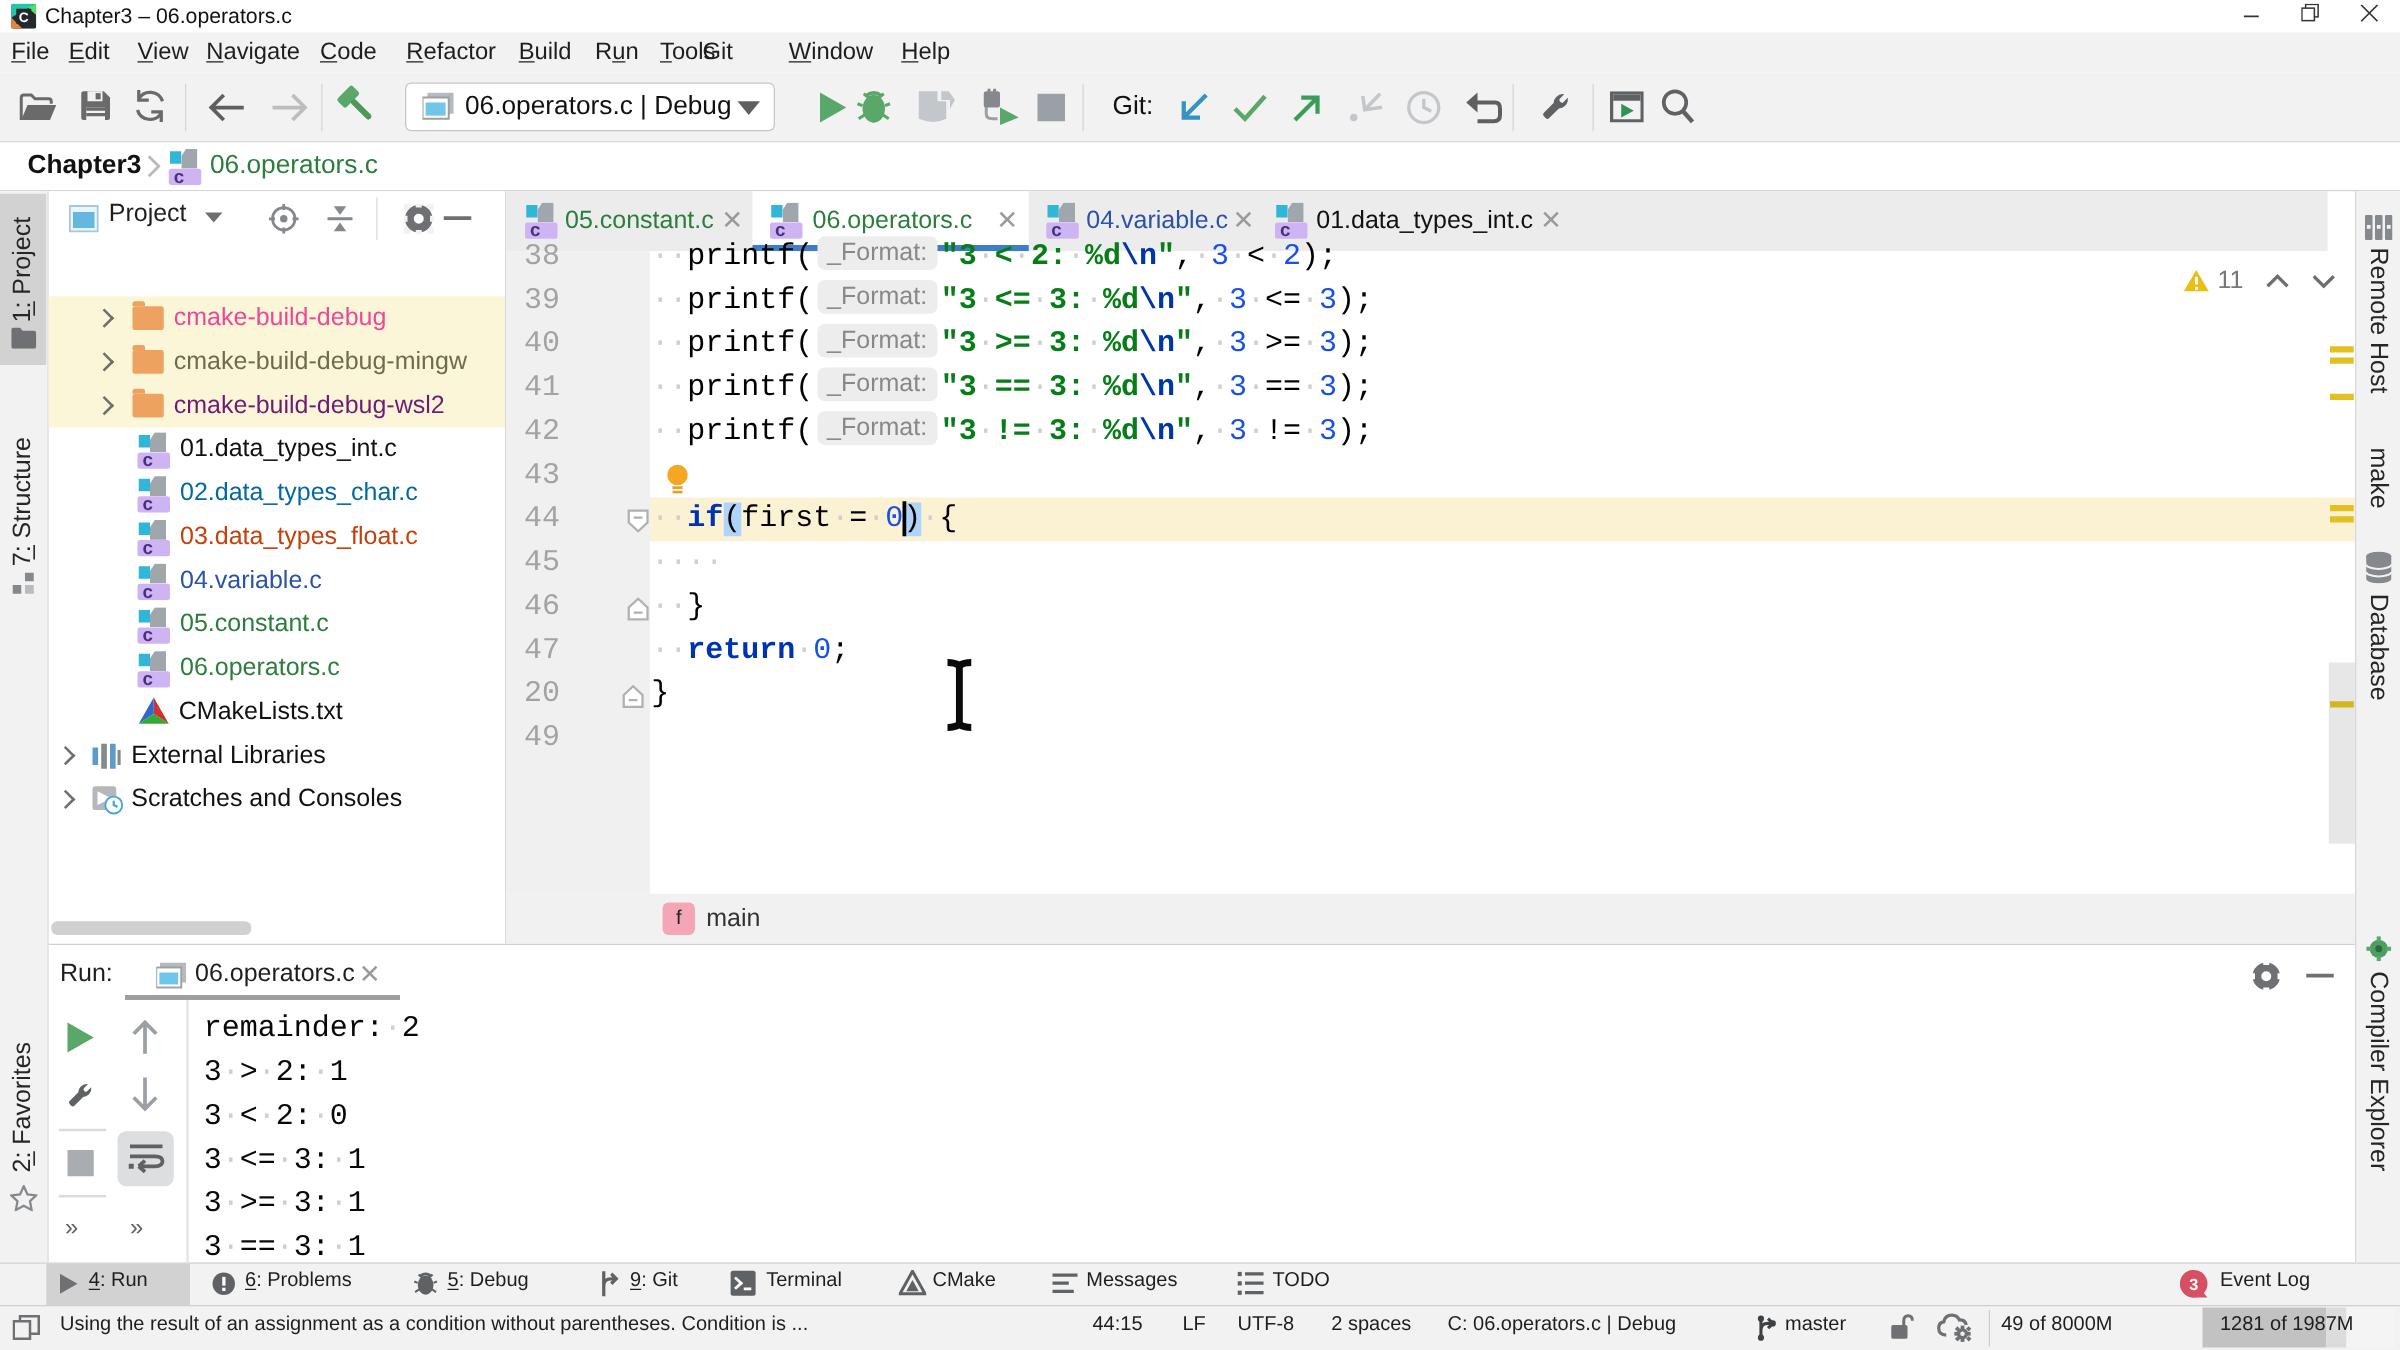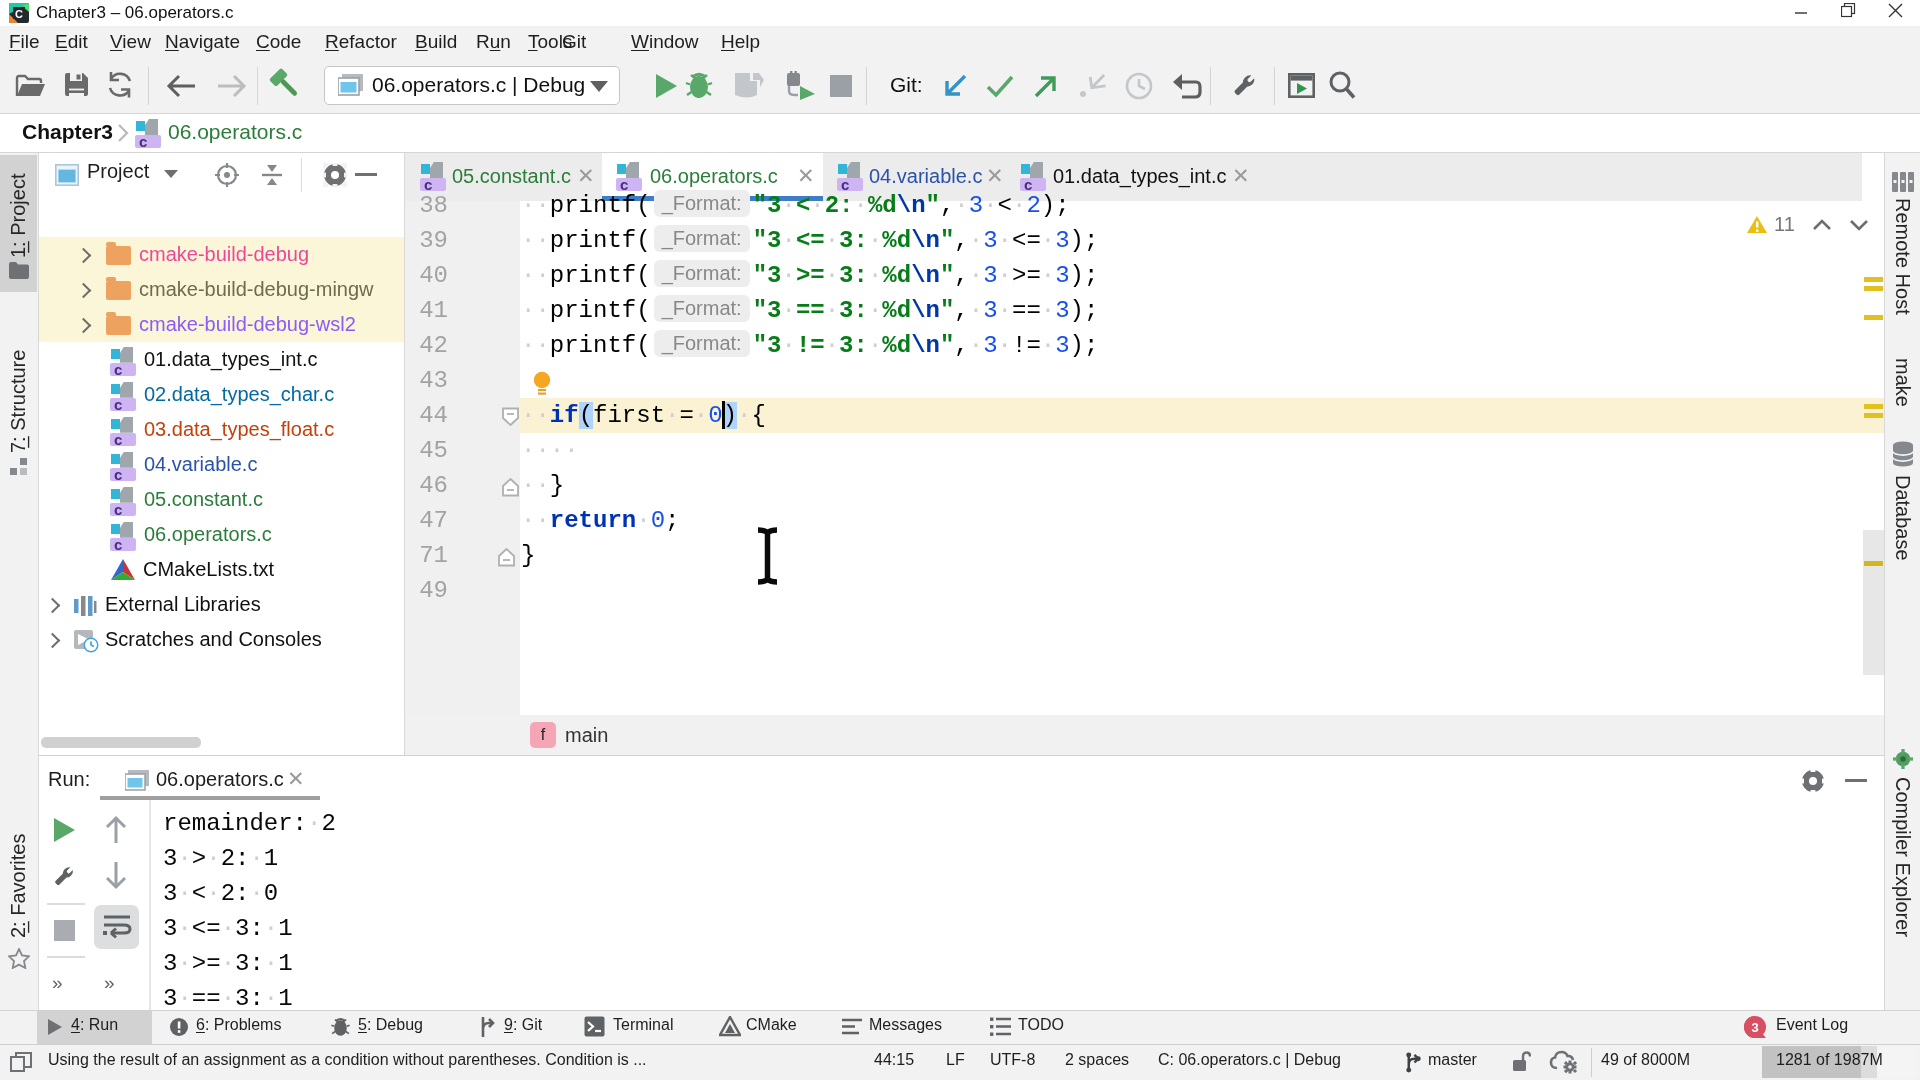--- a/index.html
+++ b/index.html
@@ -298,21 +298,21 @@
           <rect x="19" y="-1" width="6" height="6" transform="rotate(45 22 2)"></rect>
           <rect x="-1" y="19" width="6" height="6" transform="rotate(45 2 22)"></rect>
           <rect x="19" y="19" width="6" height="6" transform="rotate(45 22 22)"></rect>
         </g>
       </svg>
  <div class="abs" style="left:316px;top:20px;width:22px;height:3px;background:#6e7074"></div>
 
  <div class="abs" style="left:0;top:84px;width:365px;height:105px;background:#fbf6d7"></div>
  <div class="trow" style="top:84px"><span class="chev chevR" style="margin-left:39px"></span><span class="fold" style="margin-left:17px"></span><span style="margin-left:8px;color:#ec4899">cmake-build-debug</span></div>
  <div class="trow" style="top:119px"><span class="chev chevR" style="margin-left:39px"></span><span class="fold" style="margin-left:17px"></span><span style="margin-left:8px;color:#6d6c50">cmake-build-debug-mingw</span></div>
- <div class="trow" style="top:154px"><span class="chev chevR" style="margin-left:39px"></span><span class="fold" style="margin-left:17px"></span><span style="margin-left:8px;color:#8b5cf6">cmake-build-debug-wsl2</span></div>
+ <div class="trow" style="top:154px"><span class="chev chevR" style="margin-left:39px"></span><span class="fold" style="margin-left:17px"></span><span style="margin-left:8px;color:#701a75">cmake-build-debug-wsl2</span></div>
  <div class="trow" style="top:189px"><span class="cicon" style="margin-left:71px"><span class="pg"></span><span class="bl"></span><span class="cl2"></span><span class="cc">c</span></span><span style="margin-left:7px;color:#111">01.data_types_int.c</span></div>
  <div class="trow" style="top:224px"><span class="cicon" style="margin-left:71px"><span class="pg"></span><span class="bl"></span><span class="cl2"></span><span class="cc">c</span></span><span style="margin-left:7px;color:#0369a1">02.data_types_char.c</span></div>
  <div class="trow" style="top:259px"><span class="cicon" style="margin-left:71px"><span class="pg"></span><span class="bl"></span><span class="cl2"></span><span class="cc">c</span></span><span style="margin-left:7px;color:#c2410c">03.data_types_float.c</span></div>
  <div class="trow" style="top:294px"><span class="cicon" style="margin-left:71px"><span class="pg"></span><span class="bl"></span><span class="cl2"></span><span class="cc">c</span></span><span style="margin-left:7px;color:#2a52a8">04.variable.c</span></div>
  <div class="trow" style="top:329px"><span class="cicon" style="margin-left:71px"><span class="pg"></span><span class="bl"></span><span class="cl2"></span><span class="cc">c</span></span><span style="margin-left:7px;color:#2b7d3b">05.constant.c</span></div>
  <div class="trow" style="top:364px"><span class="cicon" style="margin-left:71px"><span class="pg"></span><span class="bl"></span><span class="cl2"></span><span class="cc">c</span></span><span style="margin-left:7px;color:#2b7d3b">06.operators.c</span></div>
  <div class="trow" style="top:434px"><span class="chev chevR" style="margin-left:8px"></span><svg style="margin-left:15px;vertical-align:middle" width="24" height="22" viewBox="0 0 24 22">
           <rect x="1" y="4" width="4.5" height="14" fill="#5d9cc8"></rect>
           <rect x="8" y="1" width="4.5" height="20" fill="#85898d"></rect>
           <rect x="15" y="1" width="4.5" height="20" fill="#5d9cc8"></rect>
@@ -375,21 +375,21 @@
 <div class="ln" style="top:188px;left:405px">38</div>
 <div class="ln" style="top:223px;left:405px">39</div>
 <div class="ln" style="top:258px;left:405px">40</div>
 <div class="ln" style="top:293px;left:405px">41</div>
 <div class="ln" style="top:328px;left:405px">42</div>
 <div class="ln" style="top:363px;left:405px">43</div>
 <div class="ln" style="top:398px;left:405px">44</div>
 <div class="ln" style="top:433px;left:405px">45</div>
 <div class="ln" style="top:468px;left:405px">46</div>
 <div class="ln" style="top:503px;left:405px">47</div>
-<div class="ln" style="top:538px;left:405px">71</div>
+<div class="ln" style="top:538px;left:405px">20</div>
 <div class="ln" style="top:573px;left:405px">49</div>
 <div class="cl" style="left:521px;top:188px"><span class="w">··</span>printf(<span class="inl">_Format:</span><span class="str">"3<span class="w">·</span>&lt;<span class="w">·</span>2:<span class="w">·</span>%d</span><span class="esc">\n</span><span class="str">"</span>,<span class="w">·</span><span class="num">3</span><span class="w">·</span>&lt;<span class="w">·</span><span class="num">2</span>);</div>
 <div class="cl" style="left:521px;top:223px"><span class="w">··</span>printf(<span class="inl">_Format:</span><span class="str">"3<span class="w">·</span>&lt;=<span class="w">·</span>3:<span class="w">·</span>%d</span><span class="esc">\n</span><span class="str">"</span>,<span class="w">·</span><span class="num">3</span><span class="w">·</span>&lt;=<span class="w">·</span><span class="num">3</span>);</div>
 <div class="cl" style="left:521px;top:258px"><span class="w">··</span>printf(<span class="inl">_Format:</span><span class="str">"3<span class="w">·</span>&gt;=<span class="w">·</span>3:<span class="w">·</span>%d</span><span class="esc">\n</span><span class="str">"</span>,<span class="w">·</span><span class="num">3</span><span class="w">·</span>&gt;=<span class="w">·</span><span class="num">3</span>);</div>
 <div class="cl" style="left:521px;top:293px"><span class="w">··</span>printf(<span class="inl">_Format:</span><span class="str">"3<span class="w">·</span>==<span class="w">·</span>3:<span class="w">·</span>%d</span><span class="esc">\n</span><span class="str">"</span>,<span class="w">·</span><span class="num">3</span><span class="w">·</span>==<span class="w">·</span><span class="num">3</span>);</div>
 <div class="cl" style="left:521px;top:328px"><span class="w">··</span>printf(<span class="inl">_Format:</span><span class="str">"3<span class="w">·</span>!=<span class="w">·</span>3:<span class="w">·</span>%d</span><span class="esc">\n</span><span class="str">"</span>,<span class="w">·</span><span class="num">3</span><span class="w">·</span>!=<span class="w">·</span><span class="num">3</span>);</div>
 <div class="cl" style="left:521px;top:398px"><span class="w">··</span><span class="kw">if</span><span style="background:#aed4fb">(</span>first<span class="w">·</span>=<span class="w">·</span><span class="num">0</span><span style="background:#aed4fb">)</span><span class="w">·</span>{</div>
 <div class="cl" style="left:521px;top:433px"><span class="w">····</span></div>
 <div class="cl" style="left:521px;top:468px"><span class="w">··</span>}</div>
 <div class="cl" style="left:521px;top:503px"><span class="w">··</span><span class="kw">return</span><span class="w">·</span><span class="num">0</span>;</div>

